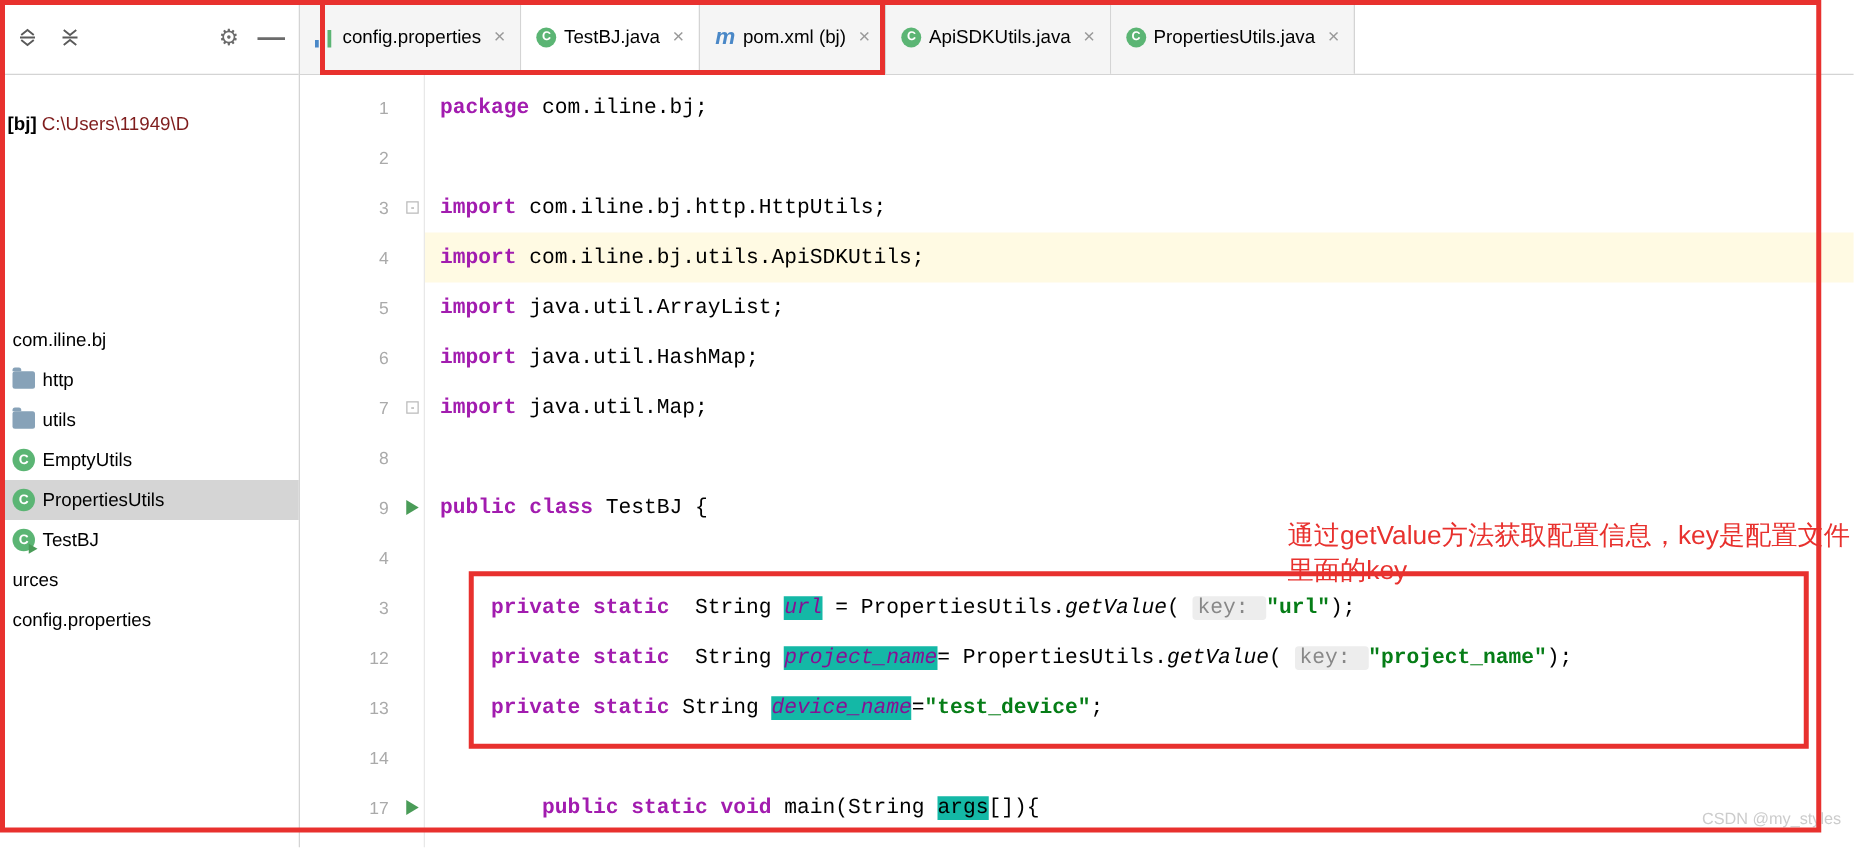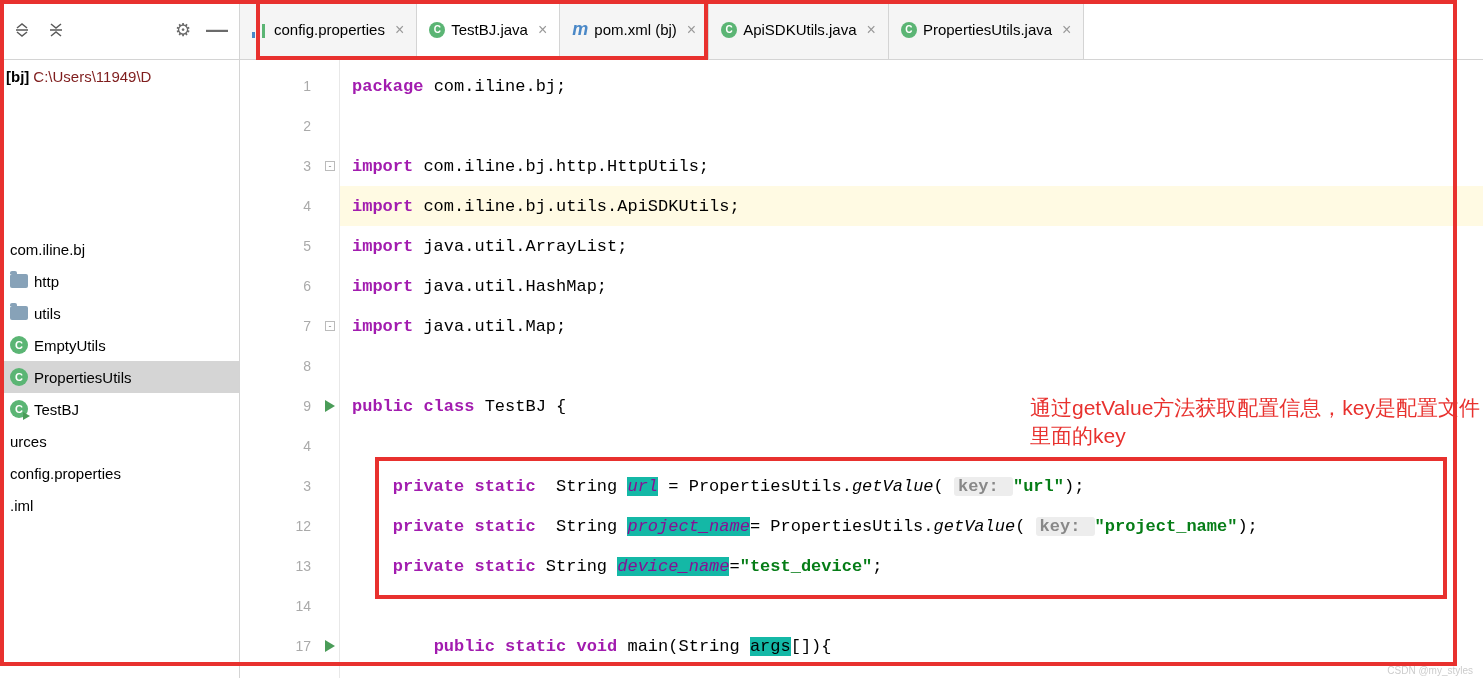--- a/index.html
+++ b/index.html
@@ -10,21 +10,21 @@
 .code-highlight { position: absolute; top: 457px; left: 375px; width: 1072px; height: 142px; border: 4px solid #e8312e; pointer-events: none; z-index: 101; }
 
 .main-layout { display: flex; height: 100%; }
 .sidebar { width: 240px; border-right: 1px solid #d4d4d4; display: flex; flex-direction: column; }
 .toolbar { height: 60px; display: flex; align-items: center; padding: 0 8px; gap: 6px; border-bottom: 1px solid #d4d4d4; }
 .toolbar-icon { width: 28px; height: 28px; display: flex; align-items: center; justify-content: center; color: #5a5a5a; cursor: pointer; }
 .toolbar-sep { flex: 1; }
 .gear { font-size: 18px; color: #6b6b6b; }
 .minus { font-size: 22px; color: #6b6b6b; font-weight: bold; }
 
-.breadcrumb { padding: 8px 6px; font-size: 15px; color: #333; display: flex; align-items: flex-start; gap: 4px; }
+.breadcrumb { padding: 8px 6px; font-size: 15px; color: #333; display: flex; align-items: flex-start; gap: 4px; margin-top: 23px; }
 .breadcrumb .bold { font-weight: 700; color: #000; }
 .breadcrumb .path { color: #7f1d1d; overflow: hidden; white-space: nowrap; }
 
 .tree { padding-top: 140px; font-size: 15px; }
 .tree-item { display: flex; align-items: center; padding: 4px 6px 4px 10px; gap: 6px; cursor: pointer; min-height: 32px; }
 .tree-item.selected { background: #d5d5d5; }
 .folder-icon { width: 18px; height: 14px; background: #87a2b8; border-radius: 2px; position: relative; }
 .folder-icon::before { content: ''; position: absolute; top: -3px; left: 0; width: 7px; height: 3px; background: #87a2b8; border-radius: 2px 2px 0 0; }
 .class-icon { width: 18px; height: 18px; border-radius: 50%; background: #5bb574; color: #fff; display: flex; align-items: center; justify-content: center; font-size: 11px; font-weight: 700; }
 .class-icon.play { position: relative; }
@@ -50,25 +50,25 @@
 .gutter-line .run { position: absolute; right: 4px; width: 0; height: 0; border-left: 10px solid #4a9c58; border-top: 6px solid transparent; border-bottom: 6px solid transparent; }
 .gutter-line .fold { position: absolute; right: 4px; width: 10px; height: 10px; border: 1px solid #bbb; font-size: 9px; line-height: 8px; text-align: center; color: #888; background: #fff; }
 
 .code { flex: 1; padding-top: 6px; font-family: 'Consolas', 'Courier New', monospace; font-size: 17px; position: relative; }
 .code-line { height: 40px; display: flex; align-items: center; padding-left: 12px; white-space: pre; }
 .code-line.hl { background: #fffae3; }
 .kw { color: #a21caf; font-weight: 700; }
 .str { color: #067d17; font-weight: 700; }
 .field { color: #871094; font-style: italic; }
 .method-i { font-style: italic; color: #000; }
-.hint { background: #ededed; color: #888; padding: 0 4px; border-radius: 3px; font-style: normal; font-weight: bold; }
+.hint { background: #ededed; color: #888; padding: 0 4px; border-radius: 3px; font-style: normal; }
 .hly { background: #14b8a6; }
 
-.annotation { position: absolute; top: 334px; left: 690px; font-size: 21px; color: #e8312e; font-family: Arial, sans-serif; z-index: 50; }
-.watermark { position: absolute; bottom: 2px; right: 10px; font-size: 10px; color: #ccc; }
+.annotation { position: absolute; top: 354px; left: 690px; font-size: 21px; color: #e8312e; font-family: Arial, sans-serif; z-index: 50; }
+.watermark { position: absolute; bottom: 16px; right: 10px; font-size: 13px; color: #ccc; }
 </style>
 </head>
 <body>
 
 <div class="outer-highlight"></div>
 <div class="tabs-highlight"></div>
 <div class="code-highlight"></div>
 
 <div class="main-layout">
   <div class="sidebar">
@@ -113,23 +113,20 @@
         </div>
       <div class="tree-item">
           <span class="class-icon play">C</span>
           <span>TestBJ</span>
         </div>
       <div class="tree-item">
           <span>urces</span>
         </div>
       <div class="tree-item">
           <span>config.properties</span>
-        </div>
-      <div class="tree-item">
-          <span>.iml</span>
         </div>
     </div>
   </div>
 
   <div class="editor-area">
     <div class="tabs">
       <div class="tab">
         <span class="tab-icon">
             <span class="cfg-icon">
               <span></span>

